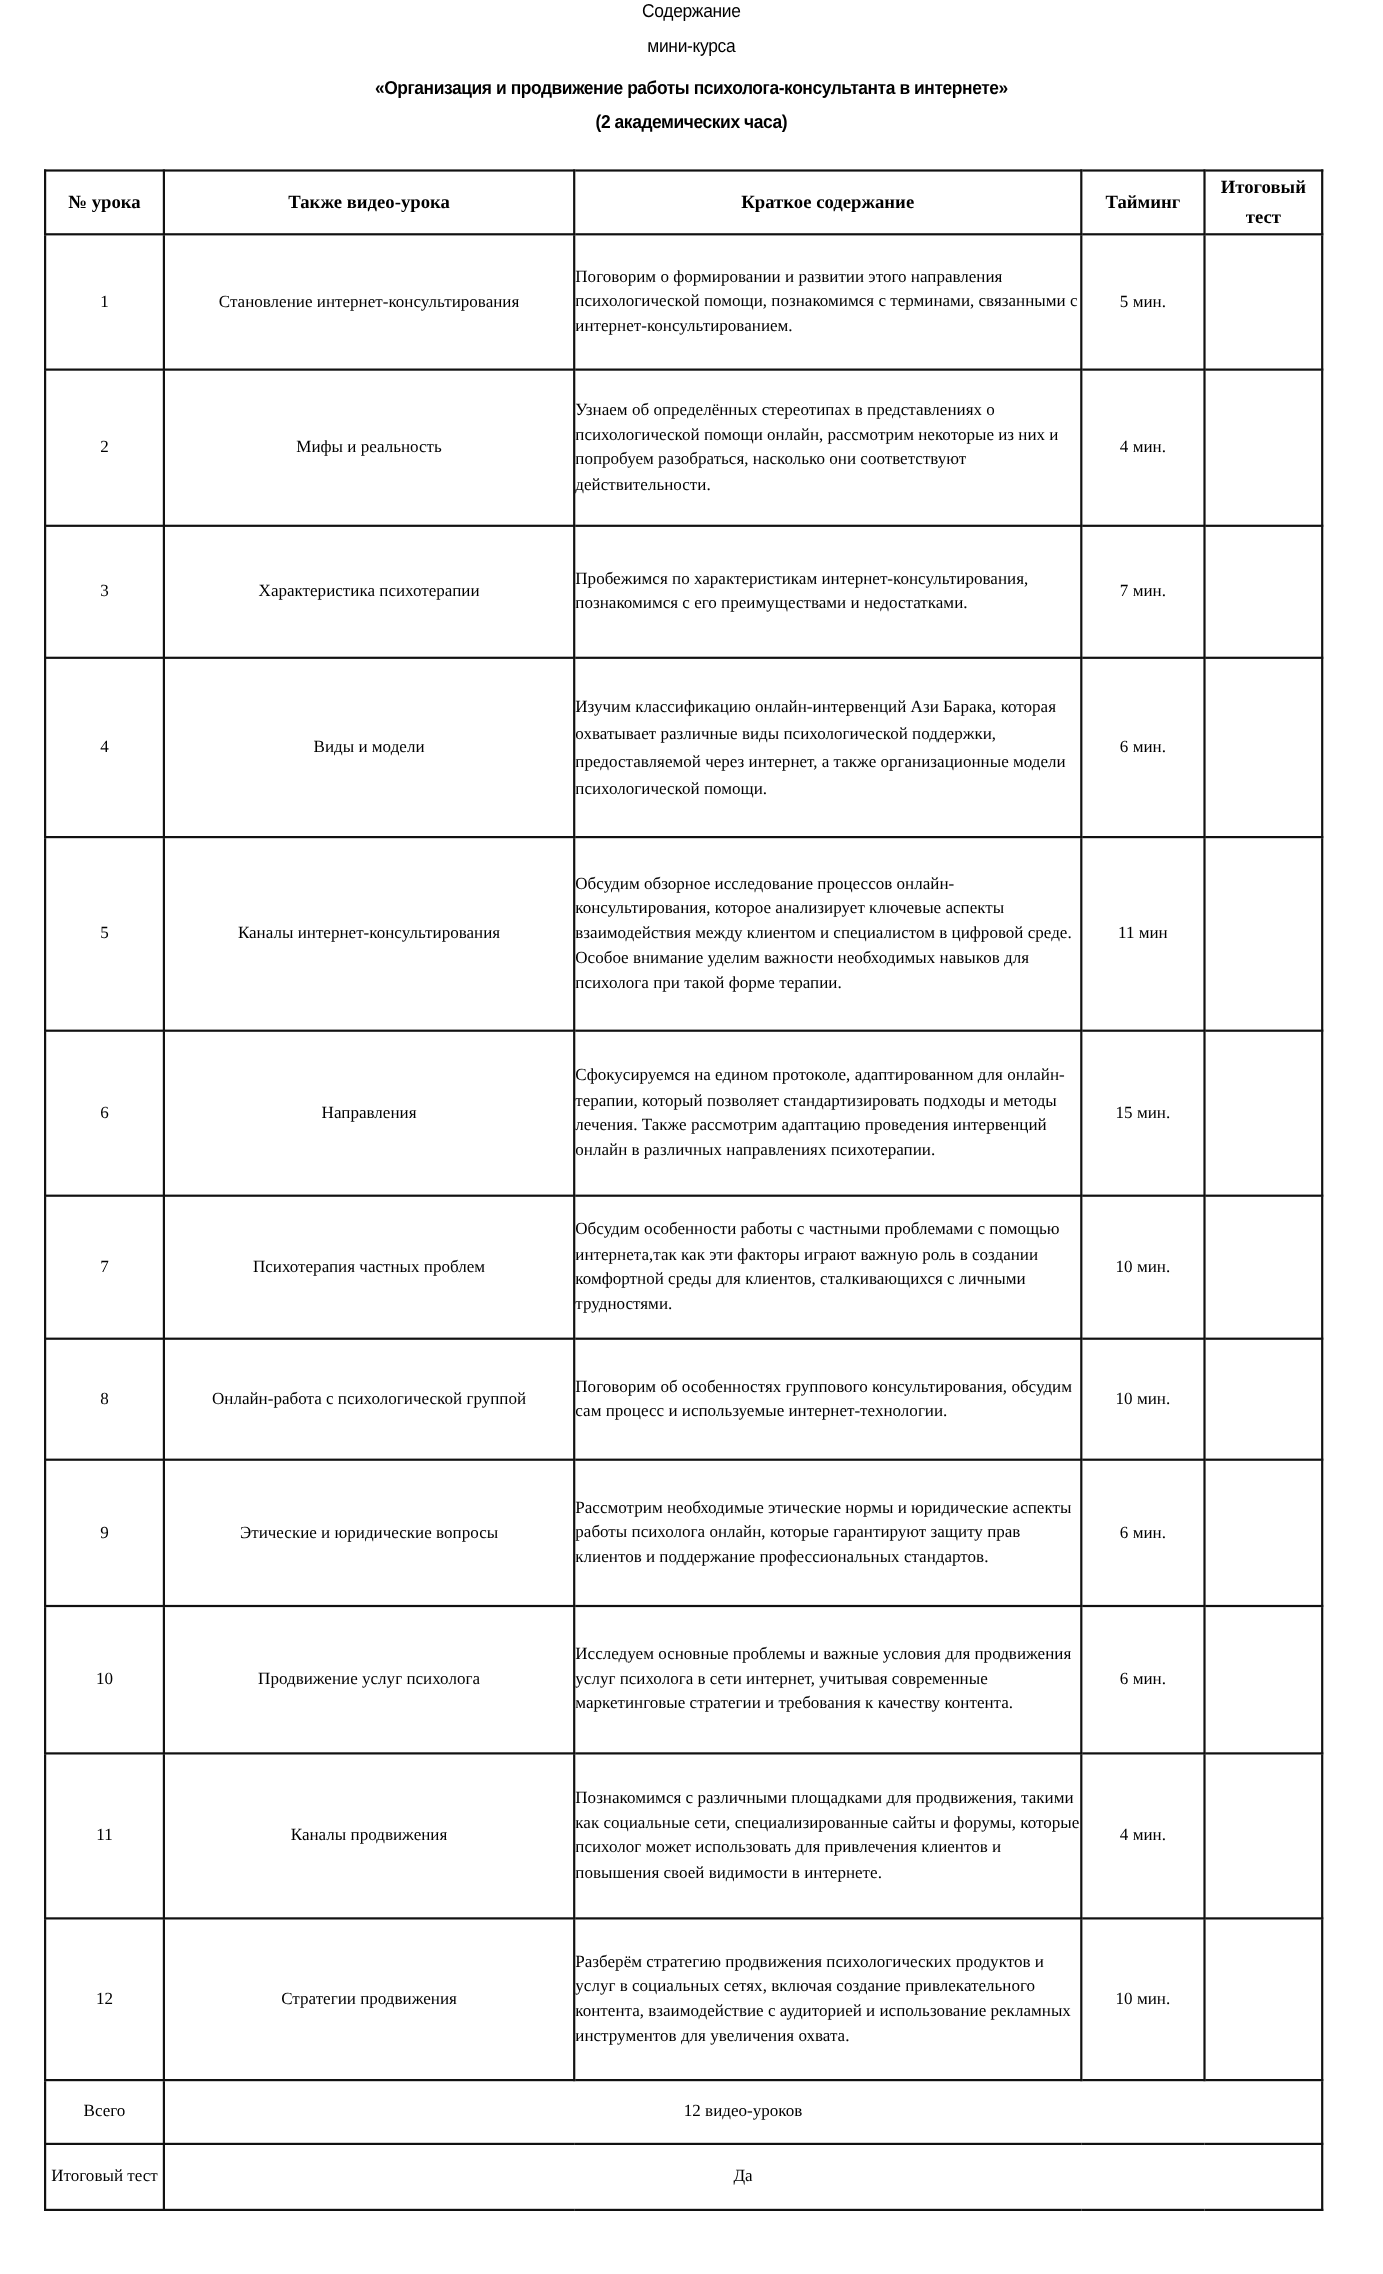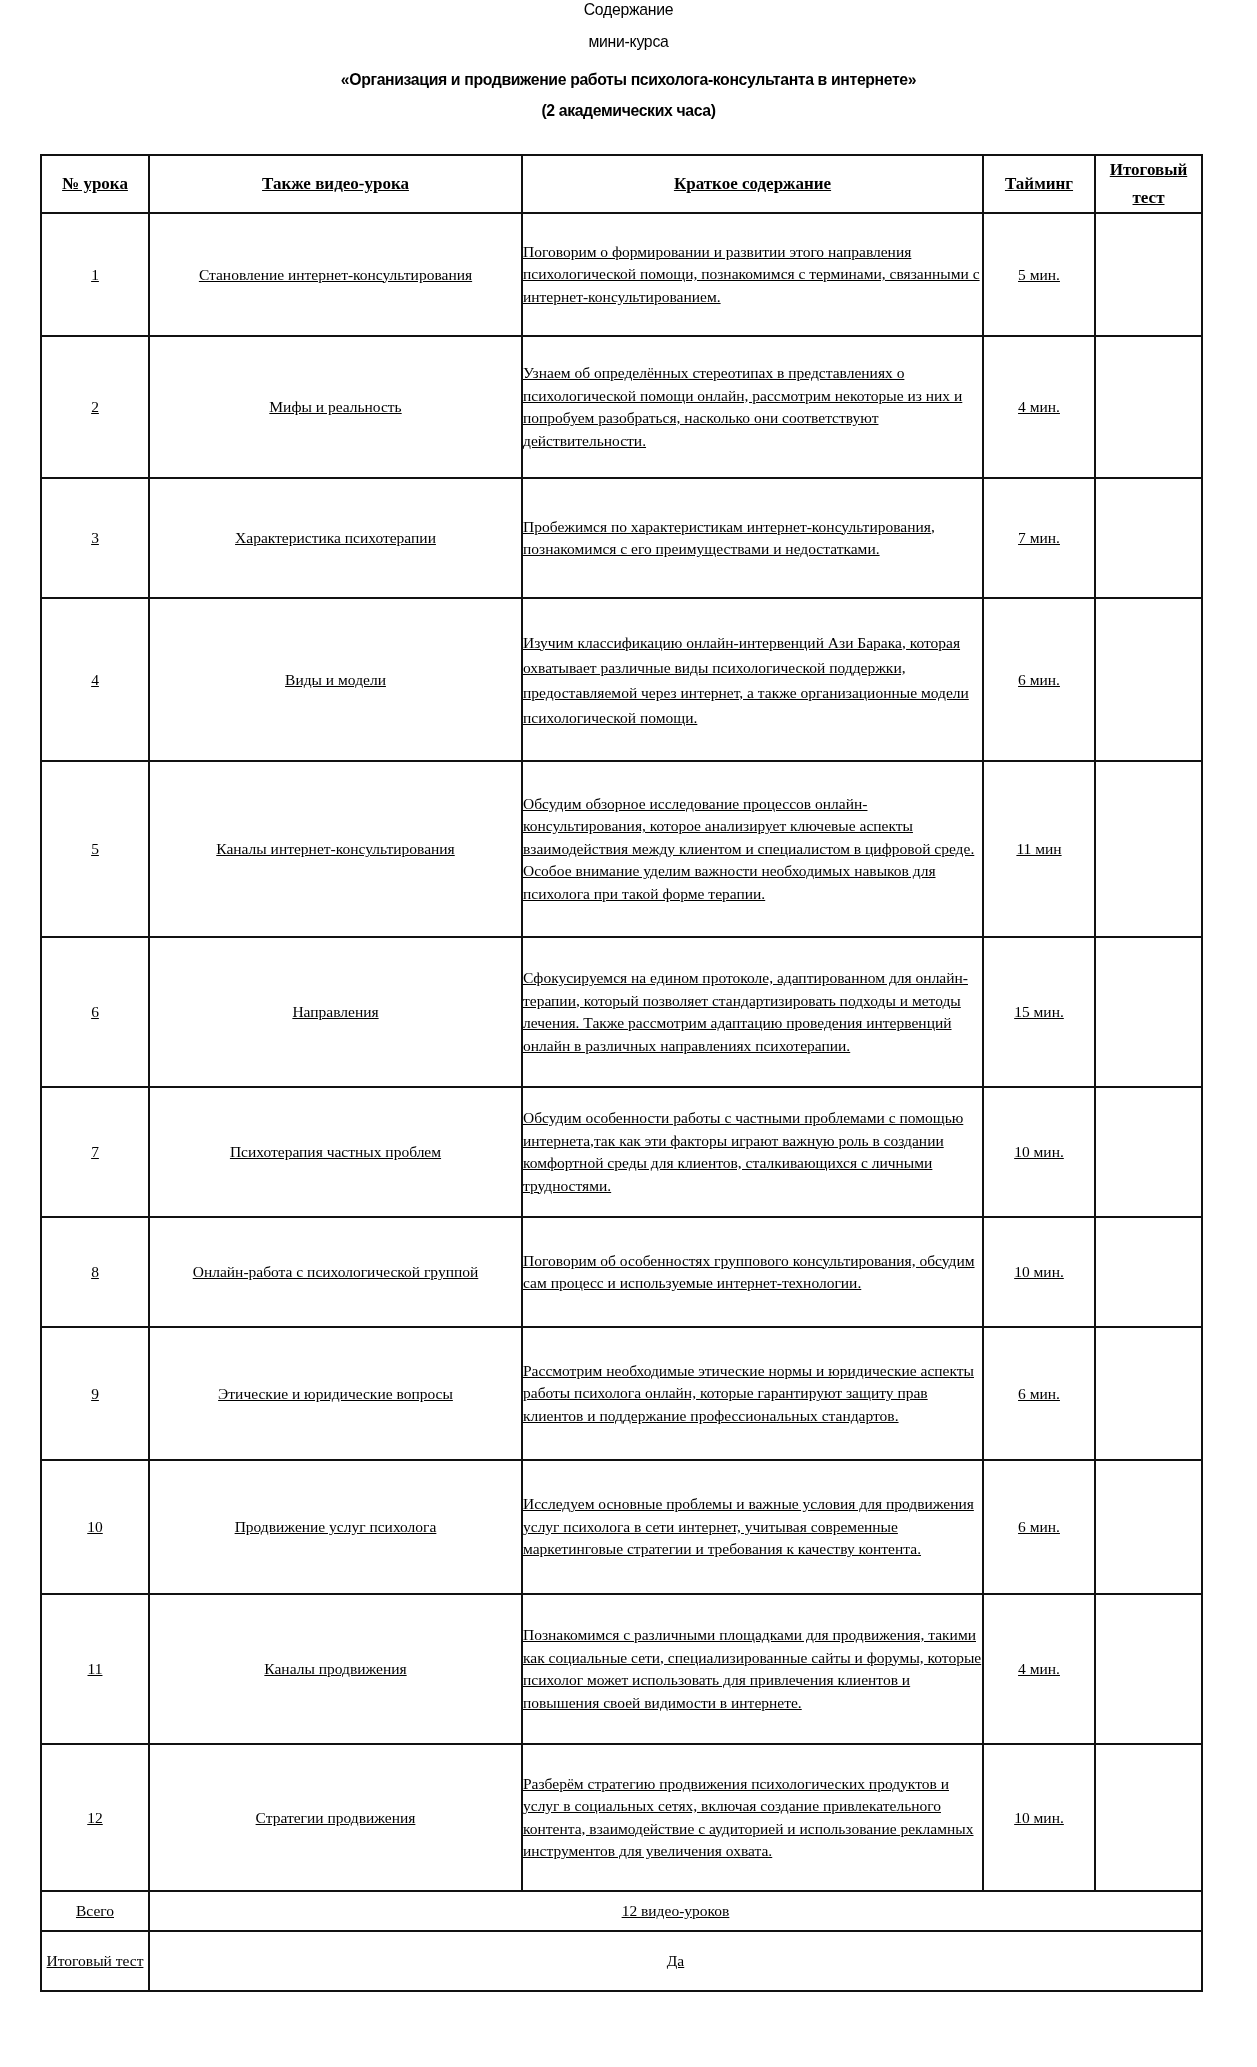--- a/index.html
+++ b/index.html
@@ -7,21 +7,21 @@
   .title-block { position: absolute; left: 0; top: 0; width: 1257px; text-align: center;
     font-family: "Liberation Sans", "DejaVu Sans", sans-serif; }
   .t-line { position: absolute; left: 0; width: 1257px; text-align: center; white-space: nowrap; }
   .t1 { top: 0px; font-size: 17px; letter-spacing: -0.3px; transform: scaleX(0.93); }
   .t2 { top: 32px; font-size: 17px; letter-spacing: -0.3px; transform: scaleX(0.93); }
   .t3 { top: 70px; font-size: 17px; font-weight: bold; letter-spacing: -0.4px; transform: scaleX(0.93); }
   .t4 { top: 101px; font-size: 17px; font-weight: bold; letter-spacing: -0.4px; transform: scaleX(0.93); }
 
   table.course { position: absolute; left: 40px; top: 154px; width: 1161px;
     border-collapse: collapse; table-layout: fixed;
-    font-family: "Liberation Serif", "DejaVu Serif", serif; font-size: 15.5px; text-decoration: underline; }
+    font-family: "Liberation Serif", "DejaVu Serif", serif; font-size: 15.5px; }
   table.course td, table.course th { border: 2px solid #111; padding: 0; vertical-align: middle; }
   th { font-weight: bold; font-size: 17px; text-align: center; line-height: 28px; }
   td.num { text-align: center; }
   td.topic { text-align: center; padding-left: 4px; }
   td.desc { text-align: left; padding-left: 36px; padding-right: 4px; line-height: 22.5px; }
   td.time { text-align: center; margin-left: 44px; }
   td.test { }
   td.footer-label { text-align: center; line-height: 24px; }
   td.footer-value { text-align: center; }
 </style>
@@ -130,21 +130,21 @@
       <td class="time">4 мин.</td>
       <td class="test"></td>
     </tr>
     <tr style="height:147px">
       <td class="num">12</td>
       <td class="topic">Стратегии продвижения</td>
       <td class="desc">Разберём стратегию продвижения психологических продуктов и услуг в социальных сетях, включая создание привлекательного контента, взаимодействие с аудиторией и использование рекламных инструментов для увеличения охвата.</td>
       <td class="time">10 мин.</td>
       <td class="test"></td>
     </tr>
-    <tr style="height:40px">
+    <tr style="height:58px">
       <td class="footer-label">Всего</td>
       <td class="footer-value" colspan="4">12 видео-уроков</td>
     </tr>
     <tr style="height:60px">
       <td class="footer-label">Итоговый тест</td>
       <td class="footer-value" colspan="4">Да</td>
     </tr>
   </tbody>
 </table>
 

